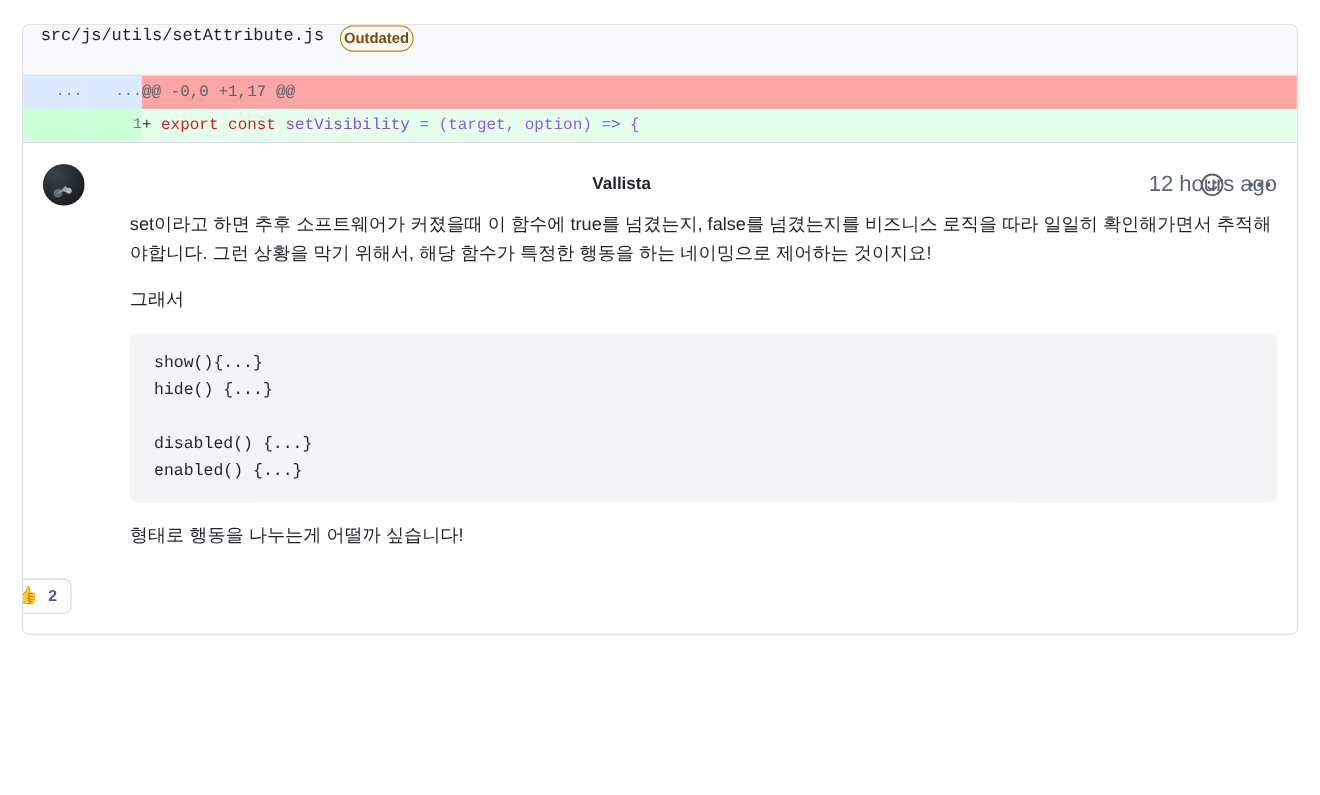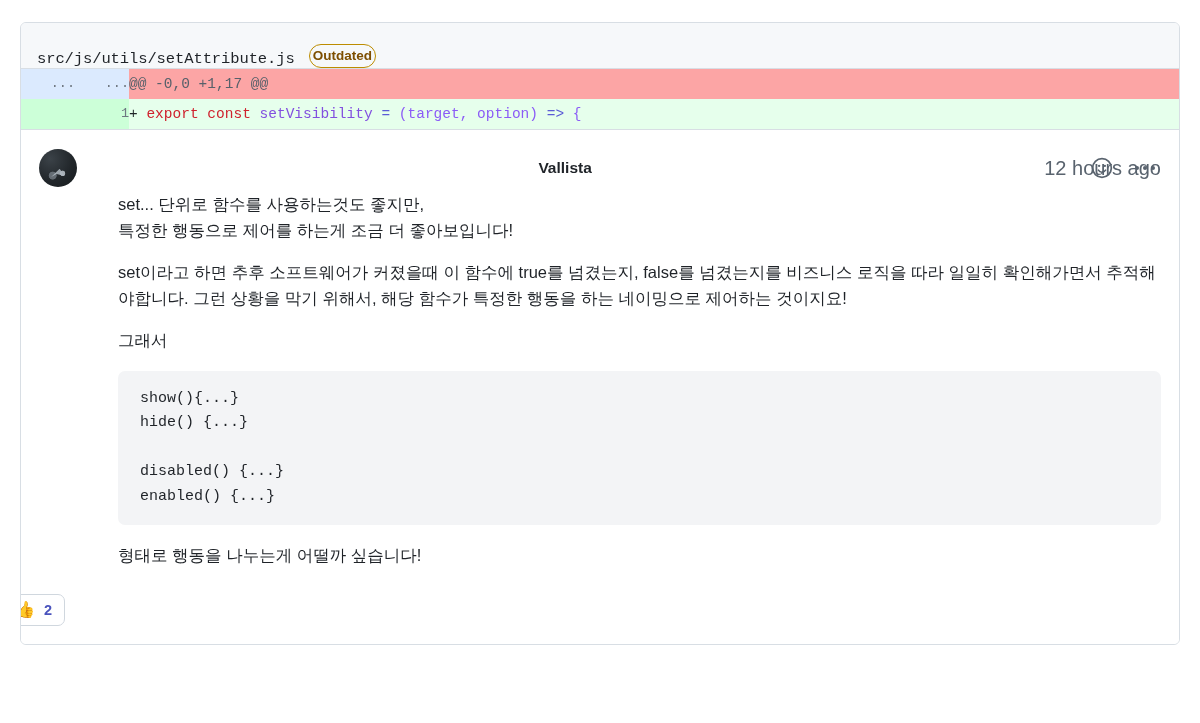--- a/index.html
+++ b/index.html
@@ -25,21 +25,21 @@
     width: 1160px;
     border: 1px solid #d8dee4;
     border-radius: 6px;
     background: #ffffff;
     overflow: hidden;
   }
 
   
   .file-header {
     display: flex;
-    align-items: flex-end;
+    align-items: flex-start;
     gap: 14px;
     height: 46px;
     padding: 0 16px;
     background: #f6f8fa;
     border-bottom: 1px solid #d8dee4;
   }
   .file-path {
     font-family: "Liberation Mono", "DejaVu Sans Mono", monospace;
     font-size: 15.5px;
     color: #1f2328;
@@ -279,22 +279,20 @@
           </span>
           <span class="kebab">
             <i></i>
             <i></i>
             <i></i>
           </span>
         </div>
       </div>
 
       <div class="comment-body">
-        <p class="tight" style="white-space: pre-line;">set... 단위로 함수를 사용하는것도 좋지만,
-특정한 행동으로 제어를 하는게 조금 더 좋아보입니다!</p>
         <p>set이라고 하면 추후 소프트웨어가 커졌을때 이 함수에 true를 넘겼는지, false를 넘겼는지를 비즈니스 로직을 따라 일일히 확인해가면서 추적해야합니다. 그런 상황을 막기 위해서, 해당 함수가 특정한 행동을 하는 네이밍으로 제어하는 것이지요!</p>
         <p>그래서</p>
         <div class="codeblock">show(){...}
 hide() {...}
 
 disabled() {...}
 enabled() {...}</div>
         <p>형태로 행동을 나누는게 어떨까 싶습니다!</p>
       </div>
 

